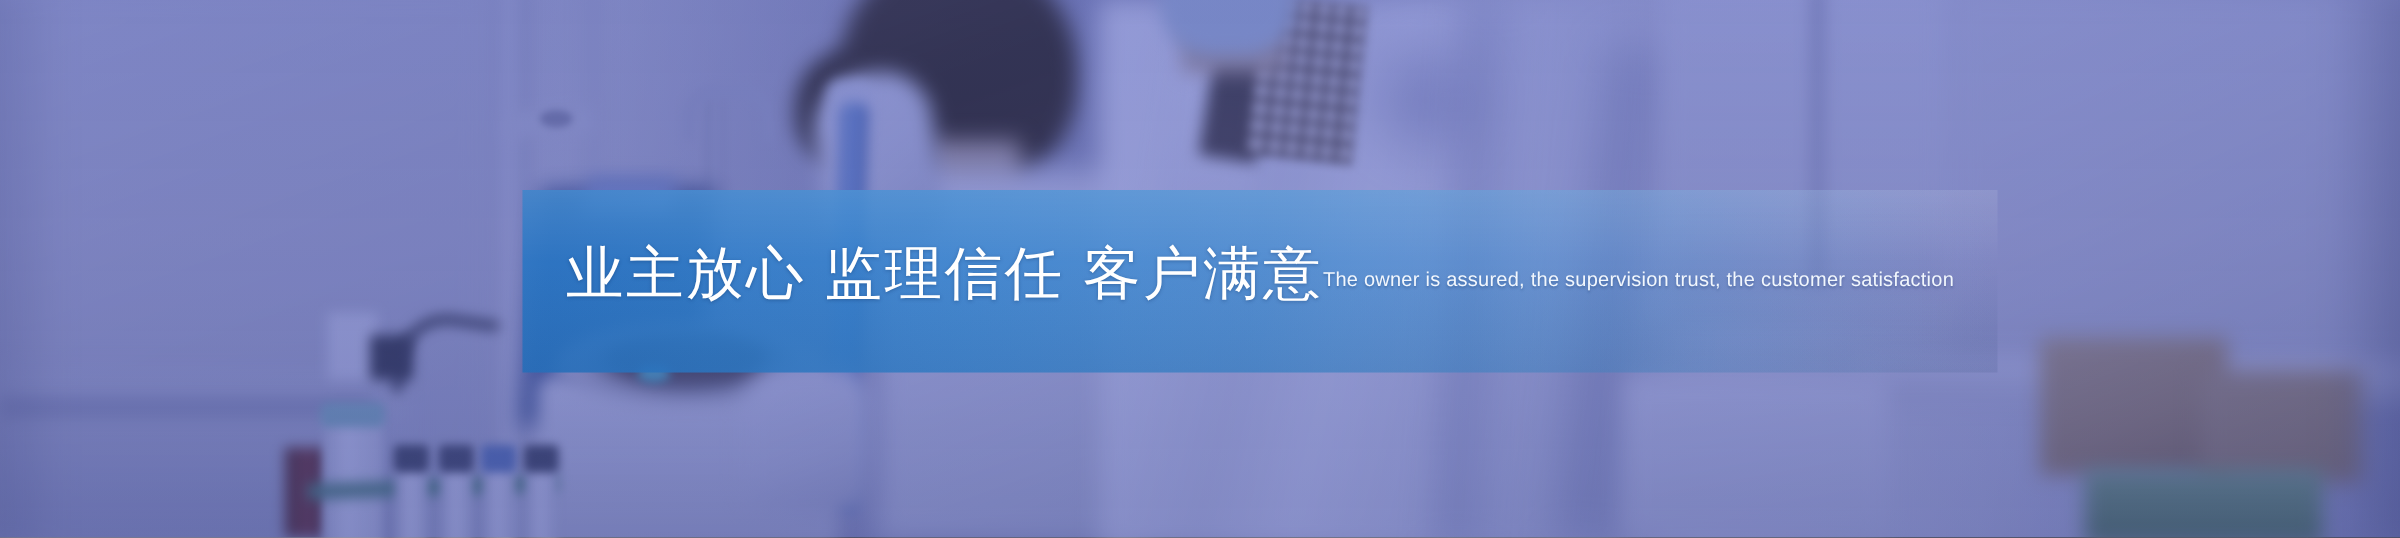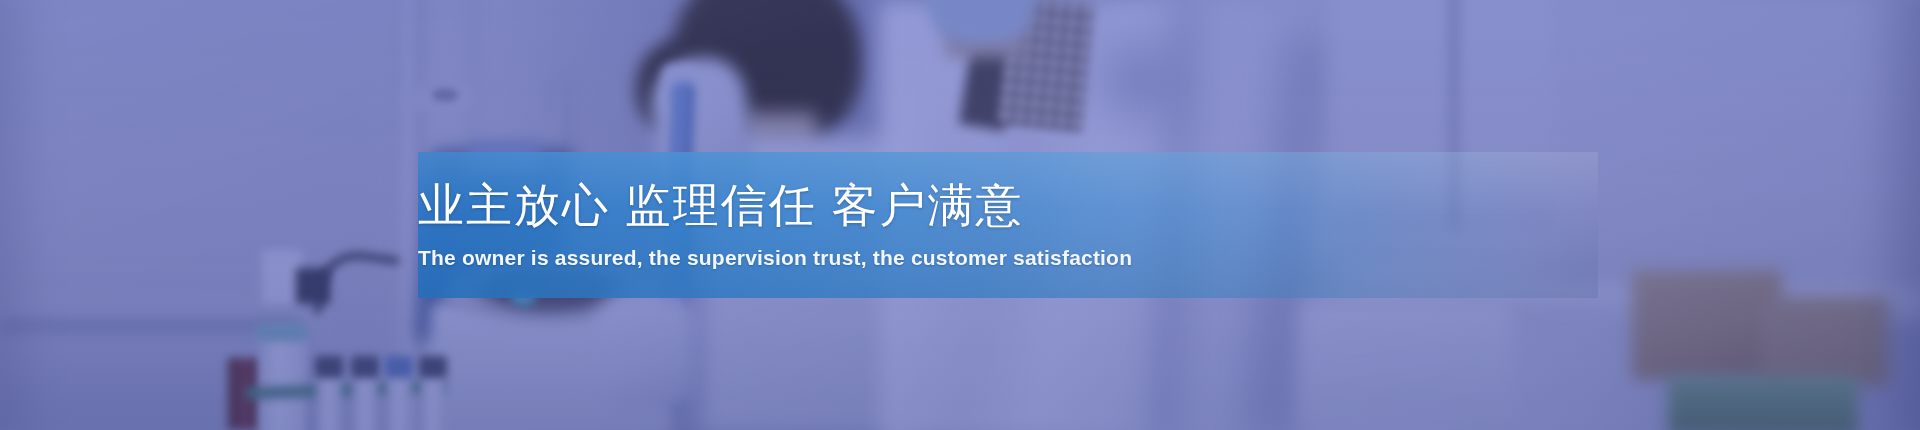--- a/index.html
+++ b/index.html
@@ -444,39 +444,40 @@
   }
 
   
   .caption {
     position: absolute;
     left: 418px;
     top: 152px;
     width: 1180px;
     height: 146px;
     display: flex;
-    flex-direction: column;
+    flex-direction: row;
+    align-items: center;
     justify-content: center;
   }
   .headline {
     color: #ffffff;
     font-size: 46px;
     line-height: 1.1;
     letter-spacing: 2px;
     font-weight: 400;
     white-space: nowrap;
     margin: 0 0 14px 0;
     text-shadow: 0 1px 3px rgba(12,44,92,.35);
   }
   .subhead {
     color: #f2f7fd;
-    font-size: 21px;
+    font-size: 16px;
     line-height: 1.2;
     letter-spacing: .2px;
-    font-weight: 700;
+    font-weight: 400;
     white-space: nowrap;
     margin: 0;
     text-shadow: 0 1px 2px rgba(12,44,92,.30);
   }
 </style>
 </head>
 <body>
 
 <div id="banner">
 

